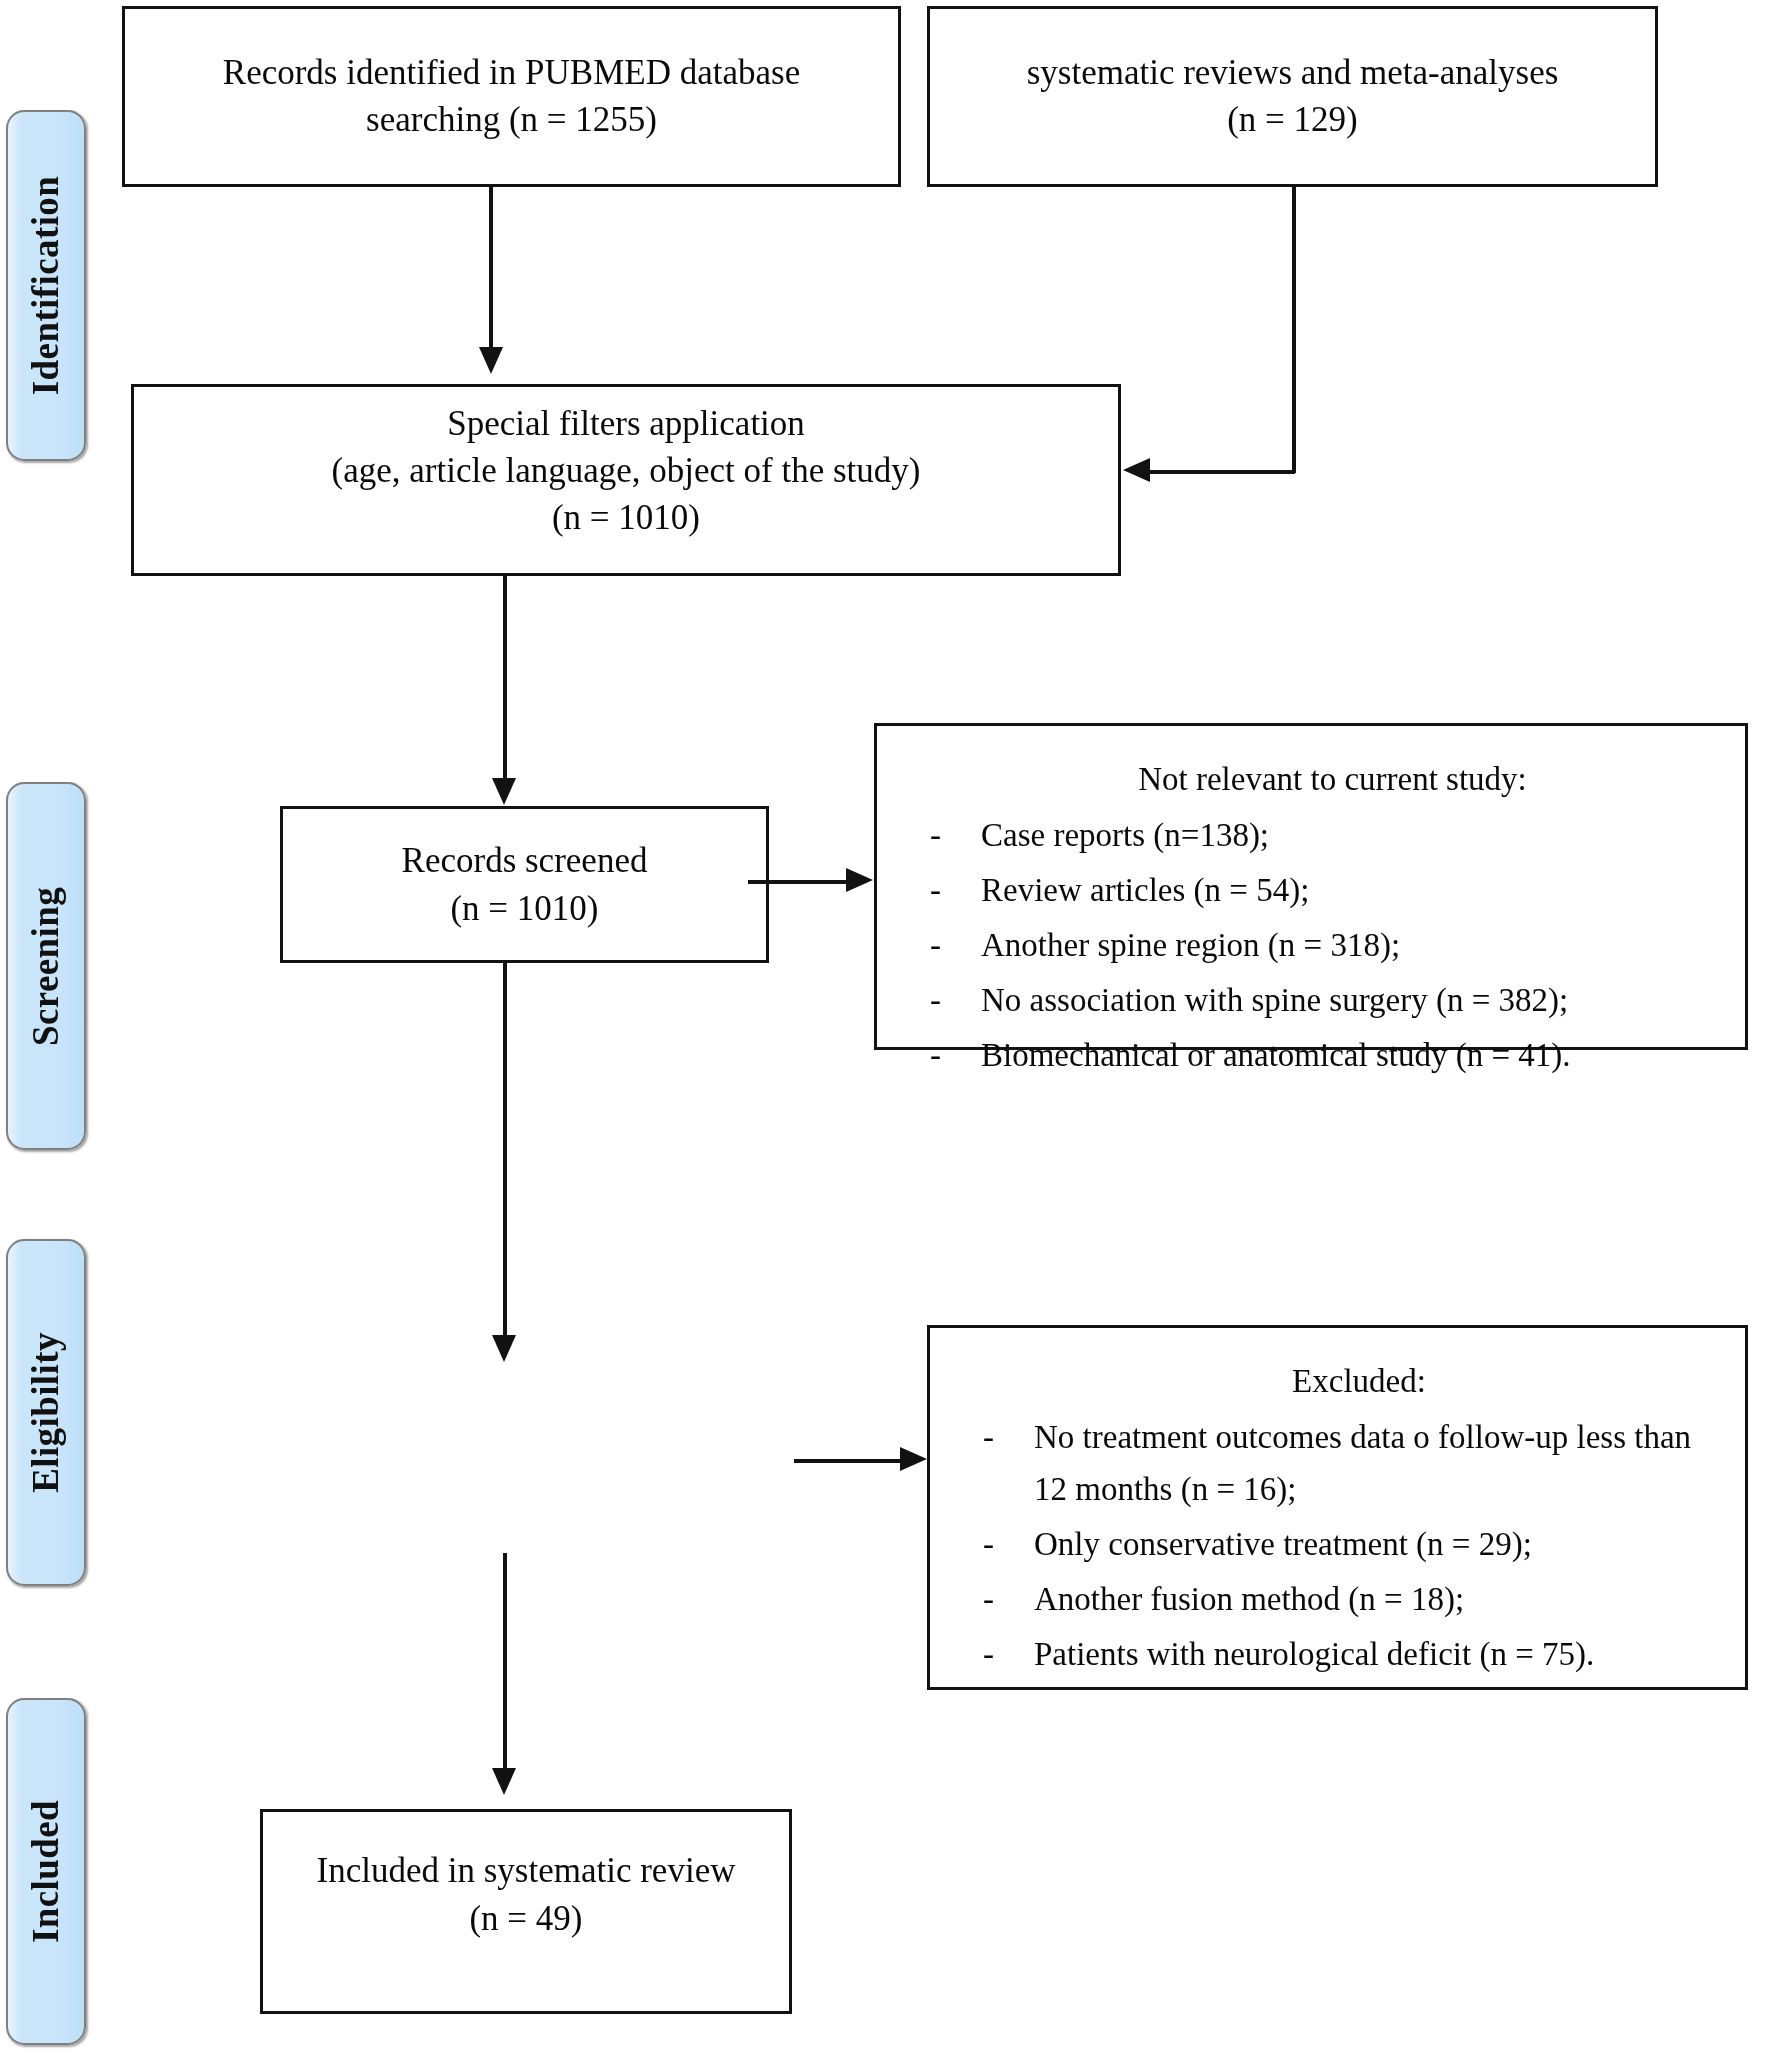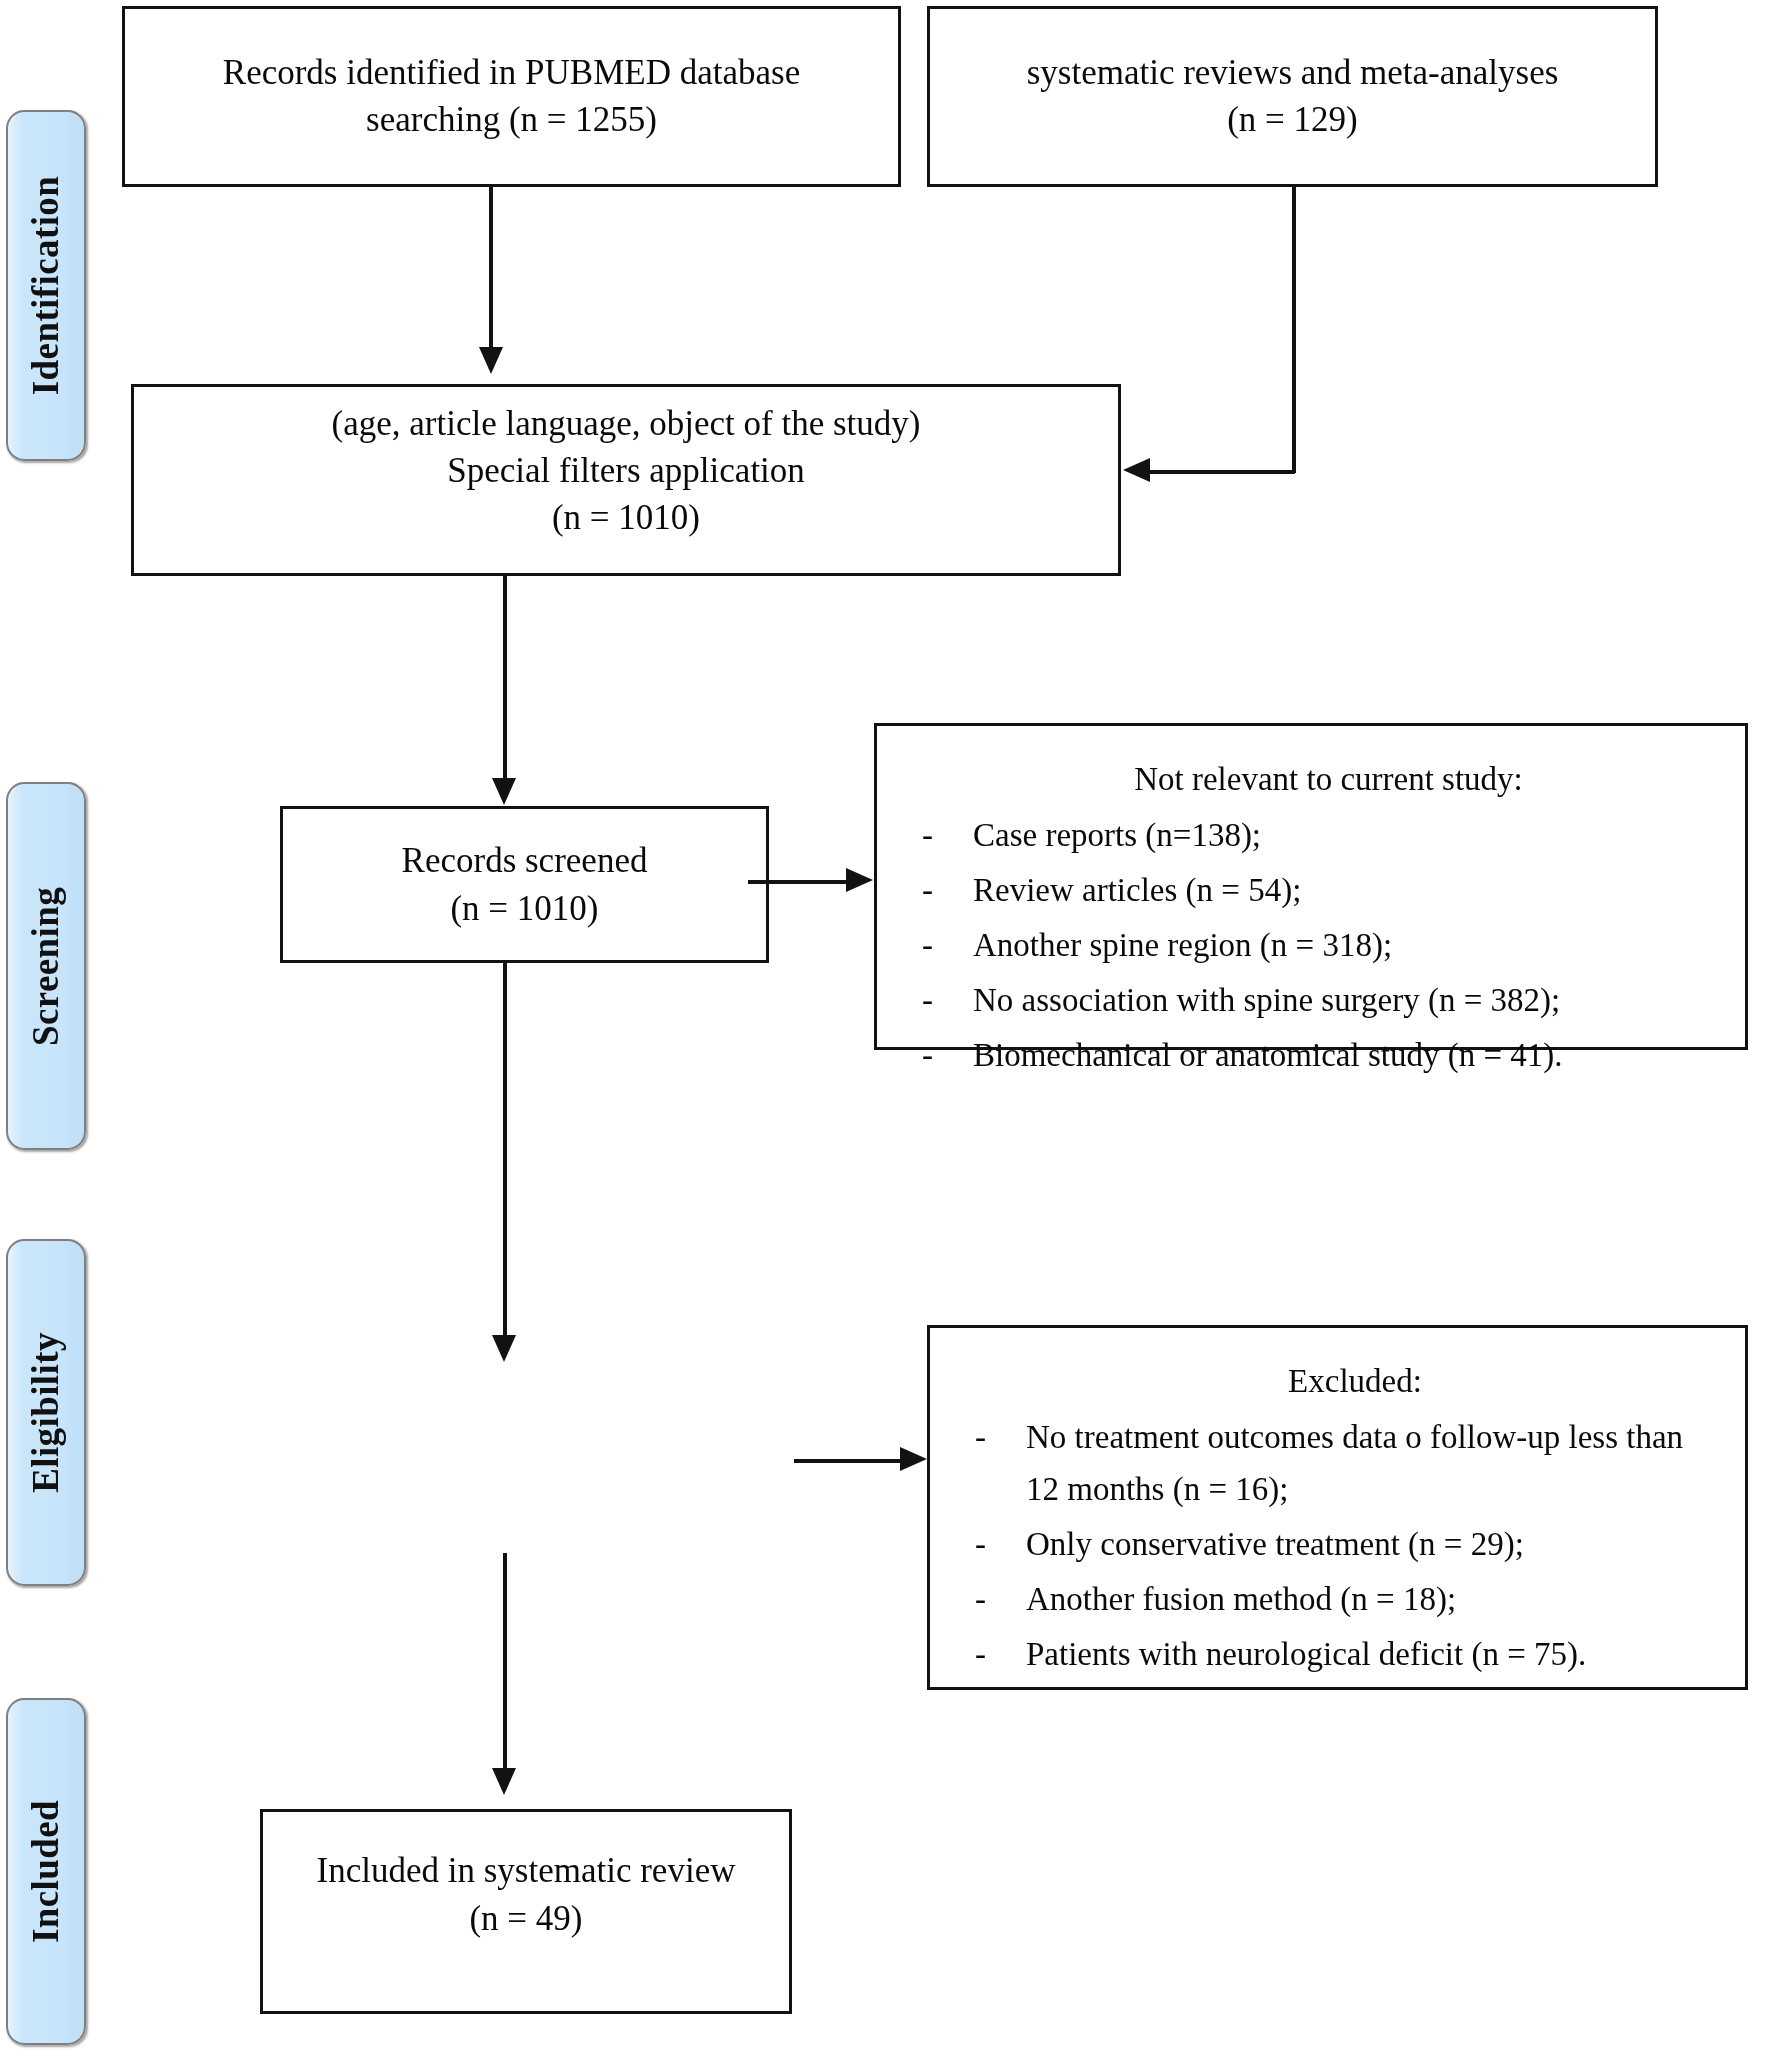--- a/index.html
+++ b/index.html
@@ -30,21 +30,21 @@
   .fbox .ln{display:block;}
 
   
   .lbox{
     position:absolute;
     box-sizing:border-box;
     background:#ffffff;
     border:3.5px solid #121212;
     font-family:"Liberation Serif","DejaVu Serif",serif;
     color:#0a0a0a;
-    padding:27px 21px 21px 28px;
+    padding:27px 21px 21px 36px;
     line-height:1.58;
   }
   .lbox .lhead{
     display:block;
     text-align:center;
     margin:0 0 4.2px 28px;
   }
   .lbox ul{list-style:none;margin:0;padding:0;}
   .lbox li{
     position:relative;
@@ -140,22 +140,22 @@
 
   <div class="vline" style="left:489px;top:187px;height:160px;"></div>
   <div class="arrow-down" style="left:479px;top:347px;"></div>
 
   <div class="vline" style="left:1292px;top:187px;height:286px;"></div>
   <div class="hline" style="left:1149px;top:470px;width:146px;"></div>
   <div class="arrow-left" style="left:1123px;top:458px;"></div>
 
   <div class="fbox" style="left:131px;top:384px;width:990px;height:192px;font-size:35px;">
     <div class="inner" style="margin-top:-18.4px;">
+      <span class="ln">Special filters application</span>
       <span class="ln">(age, article language, object of the study)</span>
-      <span class="ln">Special filters application</span>
       <span class="ln">(n = 1010)</span>
     </div>
   </div>
 
   <div class="vline" style="left:503px;top:576px;height:205px;"></div>
   <div class="arrow-down" style="left:492px;top:778px;"></div>
 
   <div class="fbox" style="left:260px;top:806px;width:489px;height:157px;font-size:35px;margin-left:20px;">
     <div class="inner">
       <span class="ln">Records screened</span>

